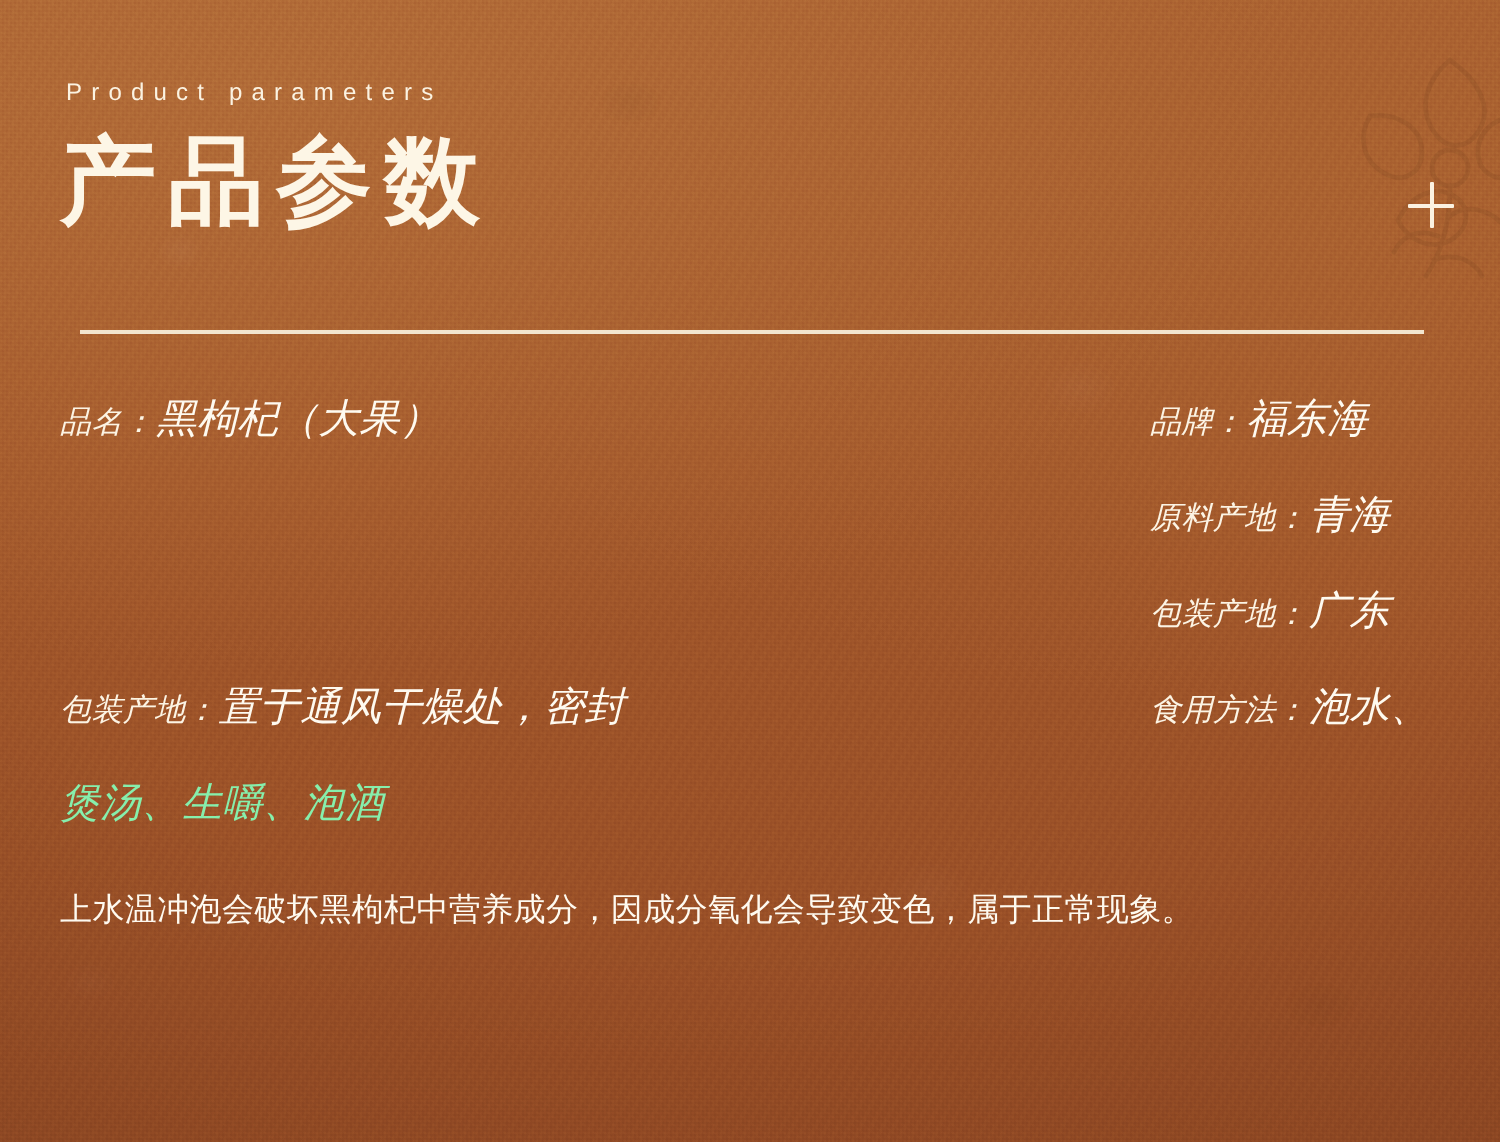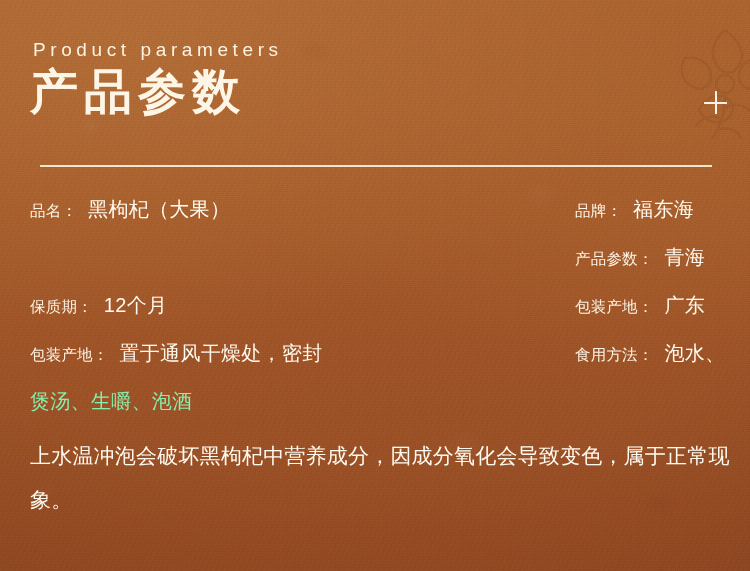--- a/index.html
+++ b/index.html
@@ -71,21 +71,21 @@
     opacity: .085;
     pointer-events: none;
   }
   .watermark svg { display: block; }
 
   
   .eyebrow {
     position: absolute;
     left: 33px;
     top: 39px;
-    font-size: 19px;
+    font-size: 12px;
     letter-spacing: 4.6px;
     color: #fbf3e2;
     font-weight: 300;
     white-space: nowrap;
   }
   .title {
     position: absolute;
     left: 30px;
     top: 68px;
     font-size: 48px;
@@ -121,20 +121,21 @@
     background: #f6ecd8;
     opacity: .95;
   }
 
   
   .specs {
     position: absolute;
     left: 0;
     top: 196px;
     width: 750px;
+    font-style: italic;
   }
   .spec-row {
     position: relative;
     height: 48px;
   }
   .spec-left,
   .spec-right {
     position: absolute;
     top: 0;
     display: flex;
@@ -147,21 +148,21 @@
 
   .spec-label {
     font-size: 15.5px;
     letter-spacing: .2px;
     color: #fcf4e4;
   }
   .spec-value {
     font-size: 20px;
     letter-spacing: .3px;
     color: #fefaf0;
-    margin-left: 11px;
+    margin-left: 1px;
   }
 
   
   .cont-row {
     position: relative;
     height: 46px;
   }
   .cont-left {
     position: absolute;
     left: 30px;
@@ -179,21 +180,21 @@
     align-items: baseline;
     white-space: nowrap;
   }
 
   
   .note {
     position: absolute;
     left: 30px;
     top: 434px;
     width: 700px;
-    font-size: 21px;
+    font-size: 16px;
     line-height: 44px;
     color: #fefaf0;
     letter-spacing: .2px;
   }
 </style>
 </head>
 <body>
 
 <div id="page">
 
@@ -233,30 +234,26 @@
         <span class="spec-value">黑枸杞（大果）</span>
       </div>
       <div class="spec-right">
         <span class="spec-label">品牌：</span>
         <span class="spec-value">福东海</span>
       </div>
     </div>
 
     <div class="spec-row">
       <div class="spec-right">
-        <span class="spec-label">产品参数：</span>
+        <span class="spec-label">原料产地：</span>
         <span class="spec-value">青海</span>
       </div>
     </div>
 
     <div class="spec-row">
-      <div class="spec-left">
-        <span class="spec-label">保质期：</span>
-        <span class="spec-value">12个月</span>
-      </div>
       <div class="spec-right">
         <span class="spec-label">包装产地：</span>
         <span class="spec-value">广东</span>
       </div>
     </div>
 
     <div class="spec-row">
       <div class="spec-left">
         <span class="spec-label">包装产地：</span>
         <span class="spec-value">置于通风干燥处，密封</span>

